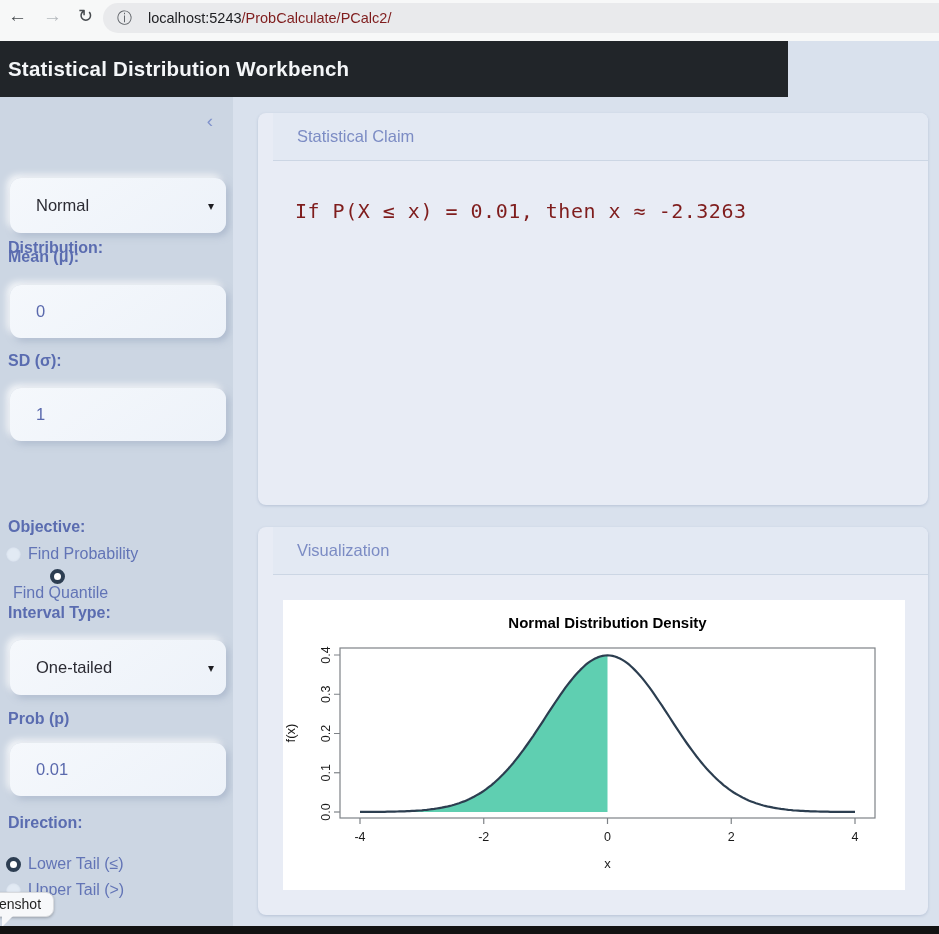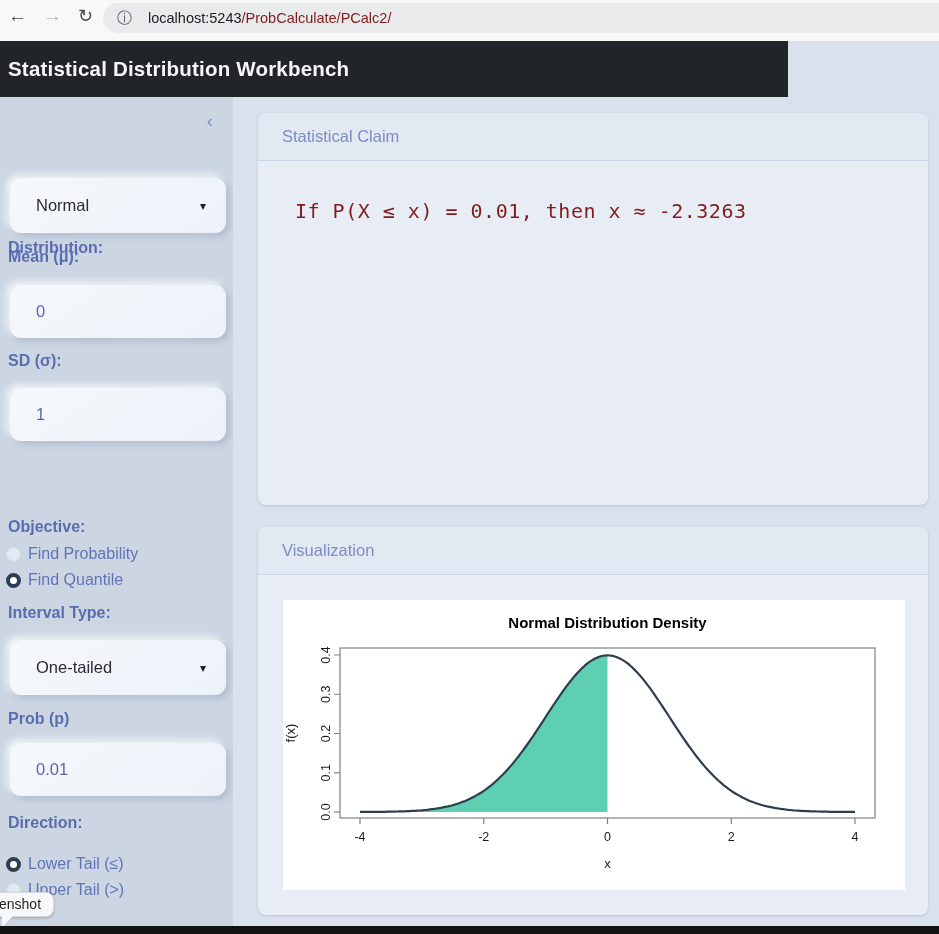--- a/index.html
+++ b/index.html
@@ -19,35 +19,35 @@
   
   .app-header{position:absolute;left:0;top:41px;width:788px;height:56px;background:#212529;display:flex;align-items:center;}
   .app-title{color:#f4f6f8;font-size:20.5px;font-weight:600;margin-left:8px;letter-spacing:.2px;}
 
   
   .sidebar{position:absolute;left:0;top:97px;width:233px;height:829px;background:#ccd6e3;border-right:1px solid #bfcadb;}
   .collapse-btn{position:absolute;top:13px;right:20px;color:#8093cc;font-size:19px;cursor:pointer;user-select:none;}
   .side-label{position:absolute;left:8px;color:#5a6cb0;font-size:16px;font-weight:600;}
   .nb{position:absolute;left:10px;width:216px;background:linear-gradient(145deg,#f5f8fc,#edf2f9);border-radius:11px;
       box-shadow:3px 3px 7px rgba(140,156,184,.5),-3px -3px 7px rgba(255,255,255,.9);box-sizing:border-box;}
-  .selectbox{height:55px;display:flex;align-items:center;justify-content:space-between;padding:0 20px 0 26px;cursor:pointer;}
+  .selectbox{height:55px;display:flex;align-items:center;justify-content:space-between;padding:0 12px 0 26px;cursor:pointer;}
   .selectbox .sel-text{font-size:16.5px;color:#2c2c34;}
   .selectbox .caret{font-size:12px;color:#1d1d22;}
   .inputbox{height:53px;display:flex;align-items:center;padding:0 26px;}
   .inputbox .in-text{font-size:16.5px;color:#5a69ad;}
   .radio-row{position:absolute;left:6px;display:flex;align-items:center;height:22px;cursor:pointer;}
   .radio{width:15px;height:15px;border-radius:50%;background:#e2eaf4;box-shadow:inset 0 0 2px rgba(120,140,170,.35);flex:0 0 auto;}
   .radio.on{background:#ffffff;box-shadow:none;border:4.5px solid #2d3e52;width:7px;height:7px;}
   .radio-label{margin-left:7px;font-size:16px;color:#6274b6;font-weight:500;white-space:nowrap;}
 
   
   .main{position:absolute;left:233px;top:97px;width:706px;height:829px;background:#d9e1ed;}
   .card{position:absolute;left:25px;width:670px;background:#e8ecf5;border-radius:8px;
         box-shadow:0 1px 3px rgba(96,118,158,.28);overflow:hidden;}
-  .card-header{height:47px;background:#e3e9f3;border-bottom:1px solid #ccd6e4;display:flex;align-items:center;}
+  .card-header{height:47px;background:#e3e9f3;border-bottom:1px solid #ccd6e4;display:flex;align-items:center;margin-left:15px;}
   .card-title{color:#7c8cc4;font-size:16.5px;font-weight:500;margin-left:24px;}
   .claim-body{padding:38px 0 0 37px;}
   .claim-text{font-family:"DejaVu Sans Mono",monospace;font-size:20px;color:#7f1d1d;letter-spacing:.5px;}
   .plot-panel{position:absolute;left:25px;top:73px;width:622px;height:290px;background:#ffffff;}
 
   
   .tooltip{position:absolute;left:-16px;top:892px;z-index:30;}
   .tooltip .bubble{background:#f7f8fa;border:1px solid #d8dade;border-radius:8px;padding:3px 12px 4px 14px;
                    font-size:14px;color:#1f1f1f;box-shadow:0 1px 3px rgba(0,0,0,.25);}
   .tooltip .tail{position:absolute;left:18px;top:24px;width:0;height:0;
@@ -91,21 +91,21 @@
     <div class="side-label" style="top:255px;">SD (σ):</div>
     <div class="nb inputbox" style="top:291px;">
       <span class="in-text">1</span>
     </div>
 
     <div class="side-label" style="top:413px;margin-top:8px;">Objective:</div>
     <div class="radio-row" style="top:446px;">
       <span class="radio"></span>
       <span class="radio-label">Find Probability</span>
     </div>
-    <div class="radio-row" style="top:472px;">
+    <div class="radio-row" style="top:472px;flex-direction:column;">
       <span class="radio on"></span>
       <span class="radio-label">Find Quantile</span>
     </div>
 
     <div class="side-label" style="top:507px;">Interval Type:</div>
     <div class="nb selectbox" style="top:543px;">
       <span class="sel-text">One-tailed</span>
       <span class="caret">▾</span>
     </div>
 

